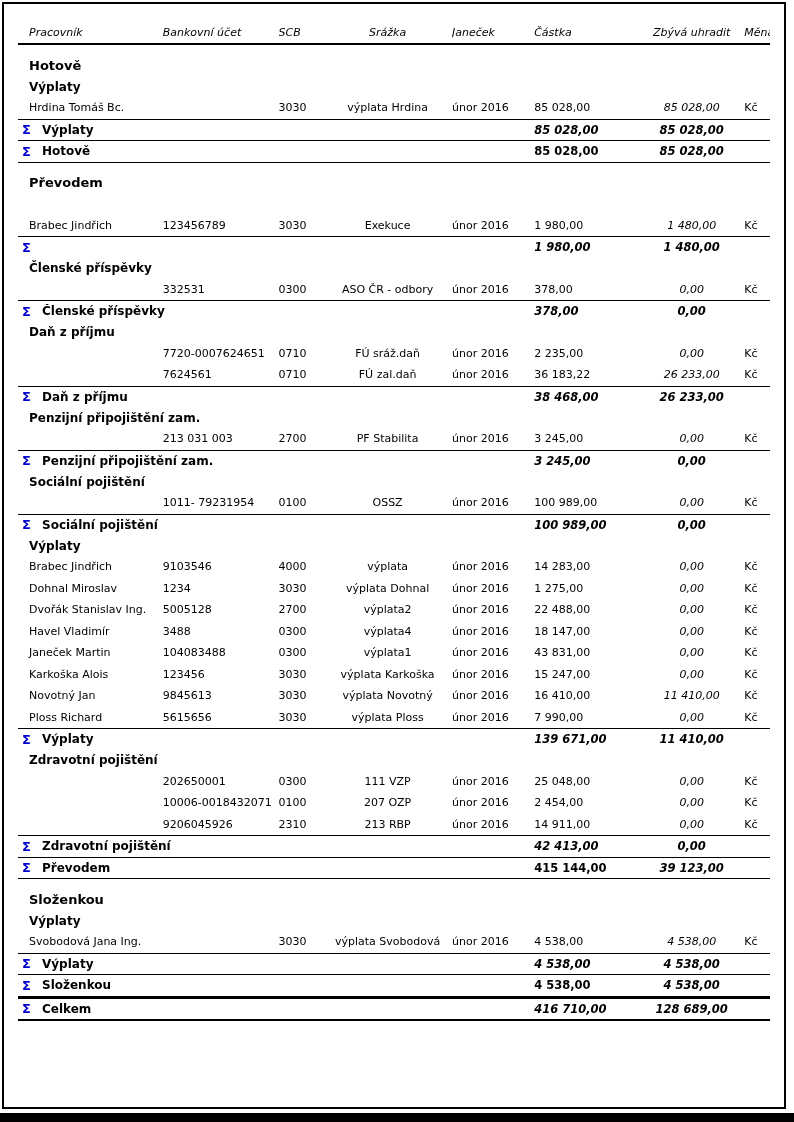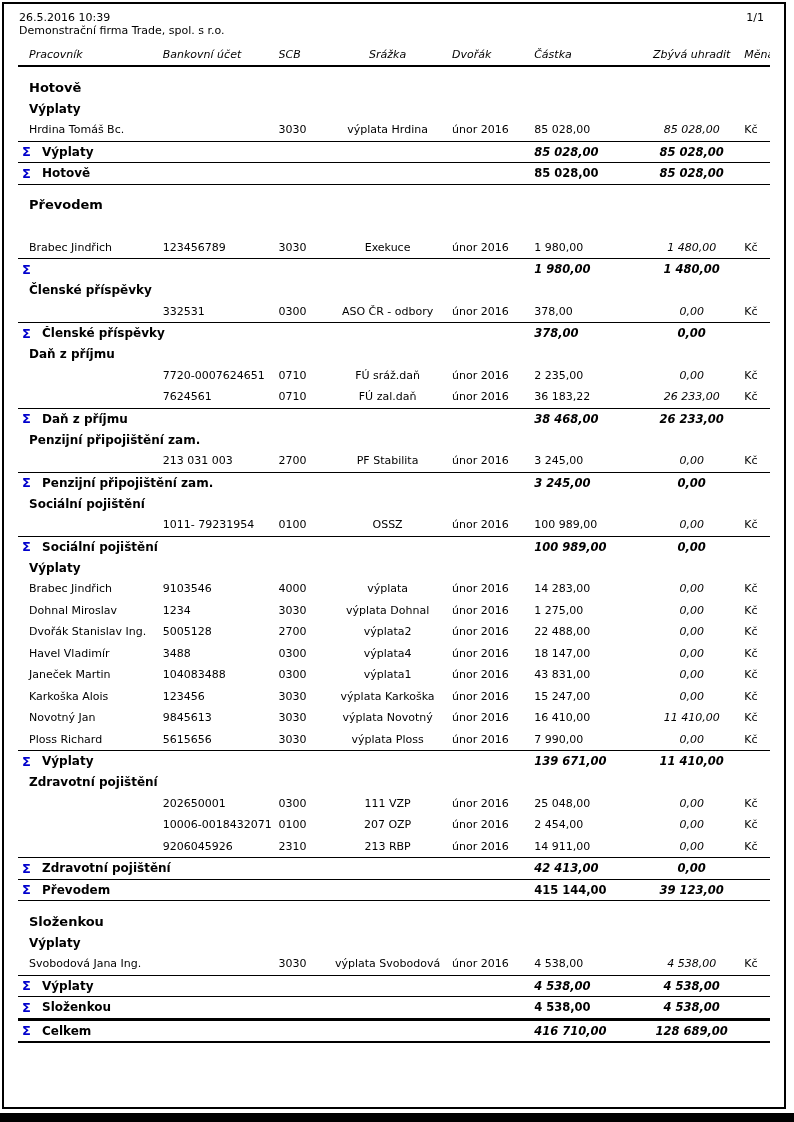--- a/index.html
+++ b/index.html
@@ -30,21 +30,21 @@
     padding: 7px 20px 0 15px;
     font-size: 11px;
     line-height: 13px;
   }
   .title {
     margin: 12px 0 0 0;
     text-align: center;
     font-size: 19px;
     font-weight: bold;
   }
-  .table { margin: 11px 14px 0 14px; font-size: 11px; }
+  .table { margin: 22px 14px 0 14px; font-size: 11px; }
   .header-row {
     display: flex;
     font-style: italic;
     padding-bottom: 4px;
     border-bottom: 2px solid #000;
   }
   .cell { overflow: hidden; white-space: nowrap; box-sizing: border-box; }
   .c-worker    { width: 146px; padding-left: 11px; }
   .c-account   { width: 117px; }
   .c-scb       { width: 45px;  }
@@ -83,36 +83,29 @@
     display: inline-block;
   }
   .sum-label { font-size: 12px; font-weight: bold; }
   .sum-amount, .sum-remaining { font-weight: bold; font-size: 11.5px; }
   .italic { font-style: italic; }
 </style>
 </head>
 <body>
 
 <div class="page">
-  <div class="page-header">
-    <div>
-      <div>26.5.2016 10:39</div>
-      <div>Demonstrační firma Trade, spol. s r.o.</div>
-    </div>
-    <div>1/1</div>
-  </div>
 
 
   <div class="table">
     <div class="header-row">
       <div class="cell c-worker">Pracovník</div>
       <div class="cell c-account">Bankovní účet</div>
       <div class="cell c-scb">SCB</div>
       <div class="cell c-deduction">Srážka</div>
-      <div class="cell c-period">Dvořák</div>
+      <div class="cell c-period">Janeček</div>
       <div class="cell c-amount">Částka</div>
       <div class="cell c-remaining">Zbývá uhradit</div>
       <div class="cell c-currency">Měna</div>
     </div>
     <div>
         <div class="row section-heading">Hotově</div>
         <div class="row subsection-heading">Výplaty</div>
         <div class="row data-row">
           <div class="cell c-worker">Hrdina Tomáš Bc.</div>
           <div class="cell c-account"></div>

